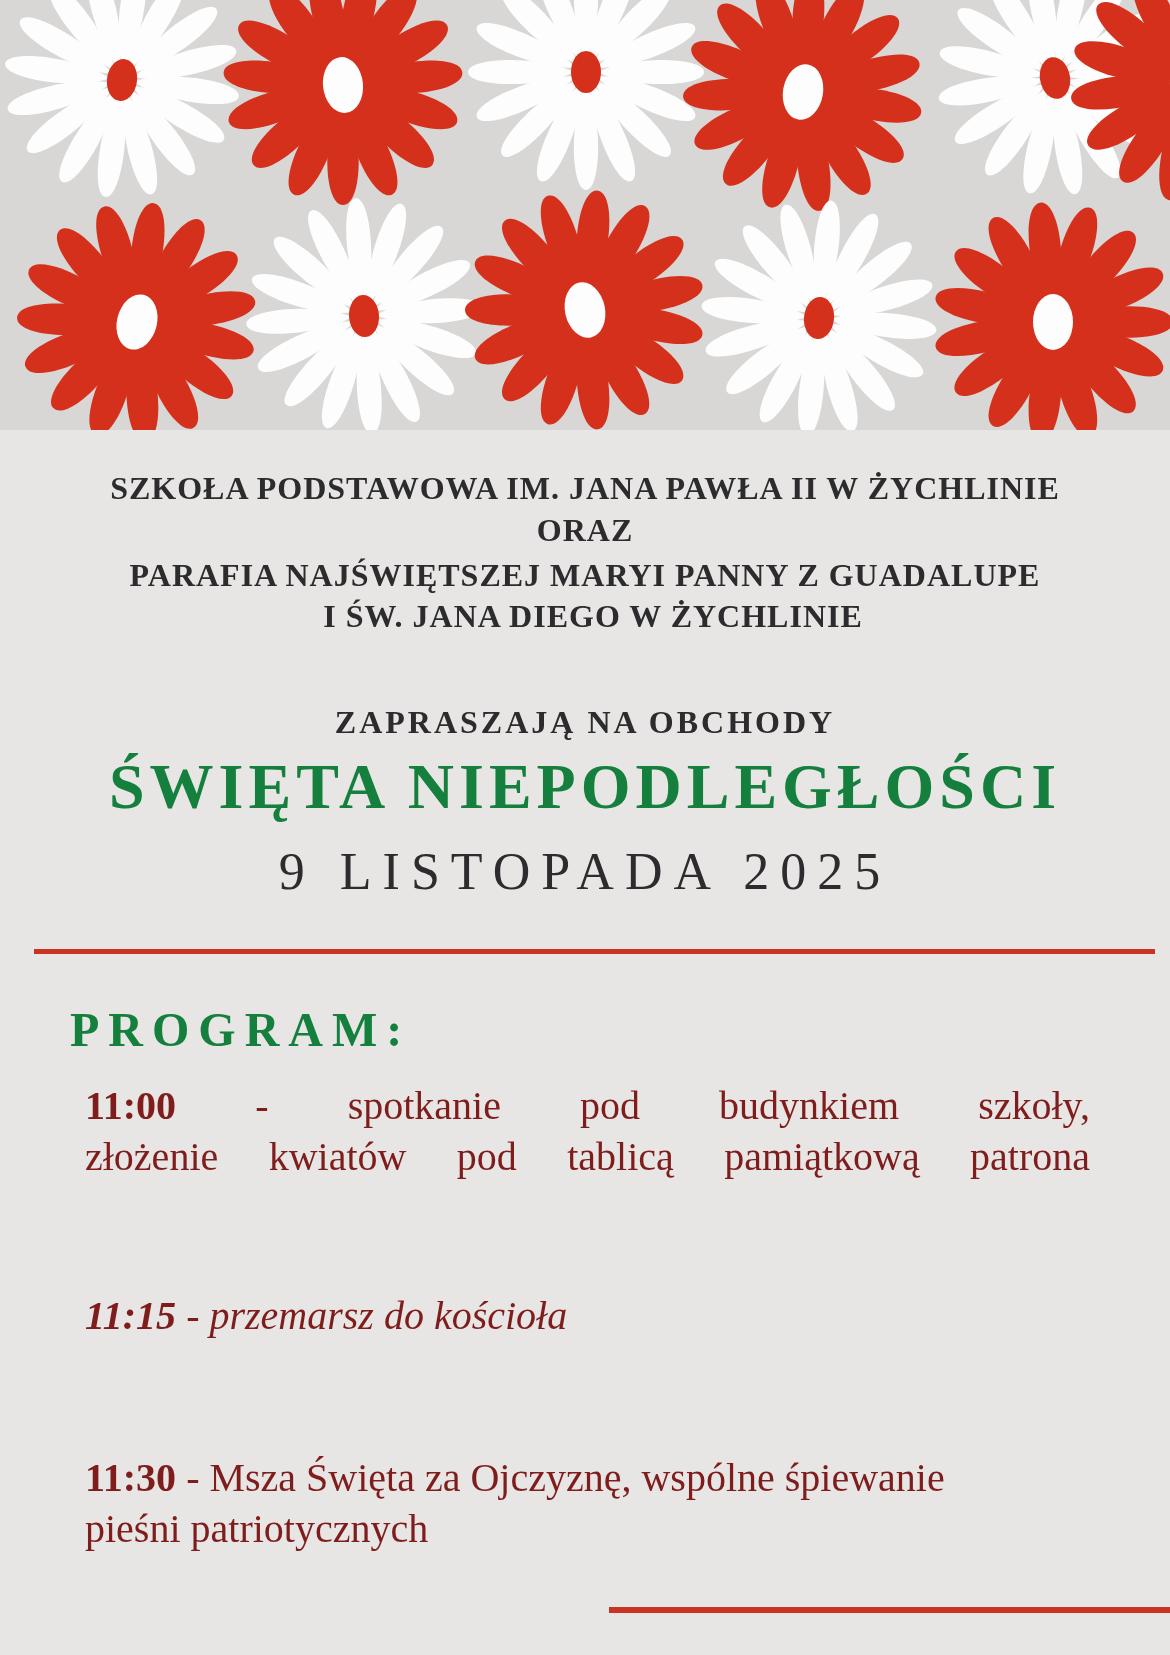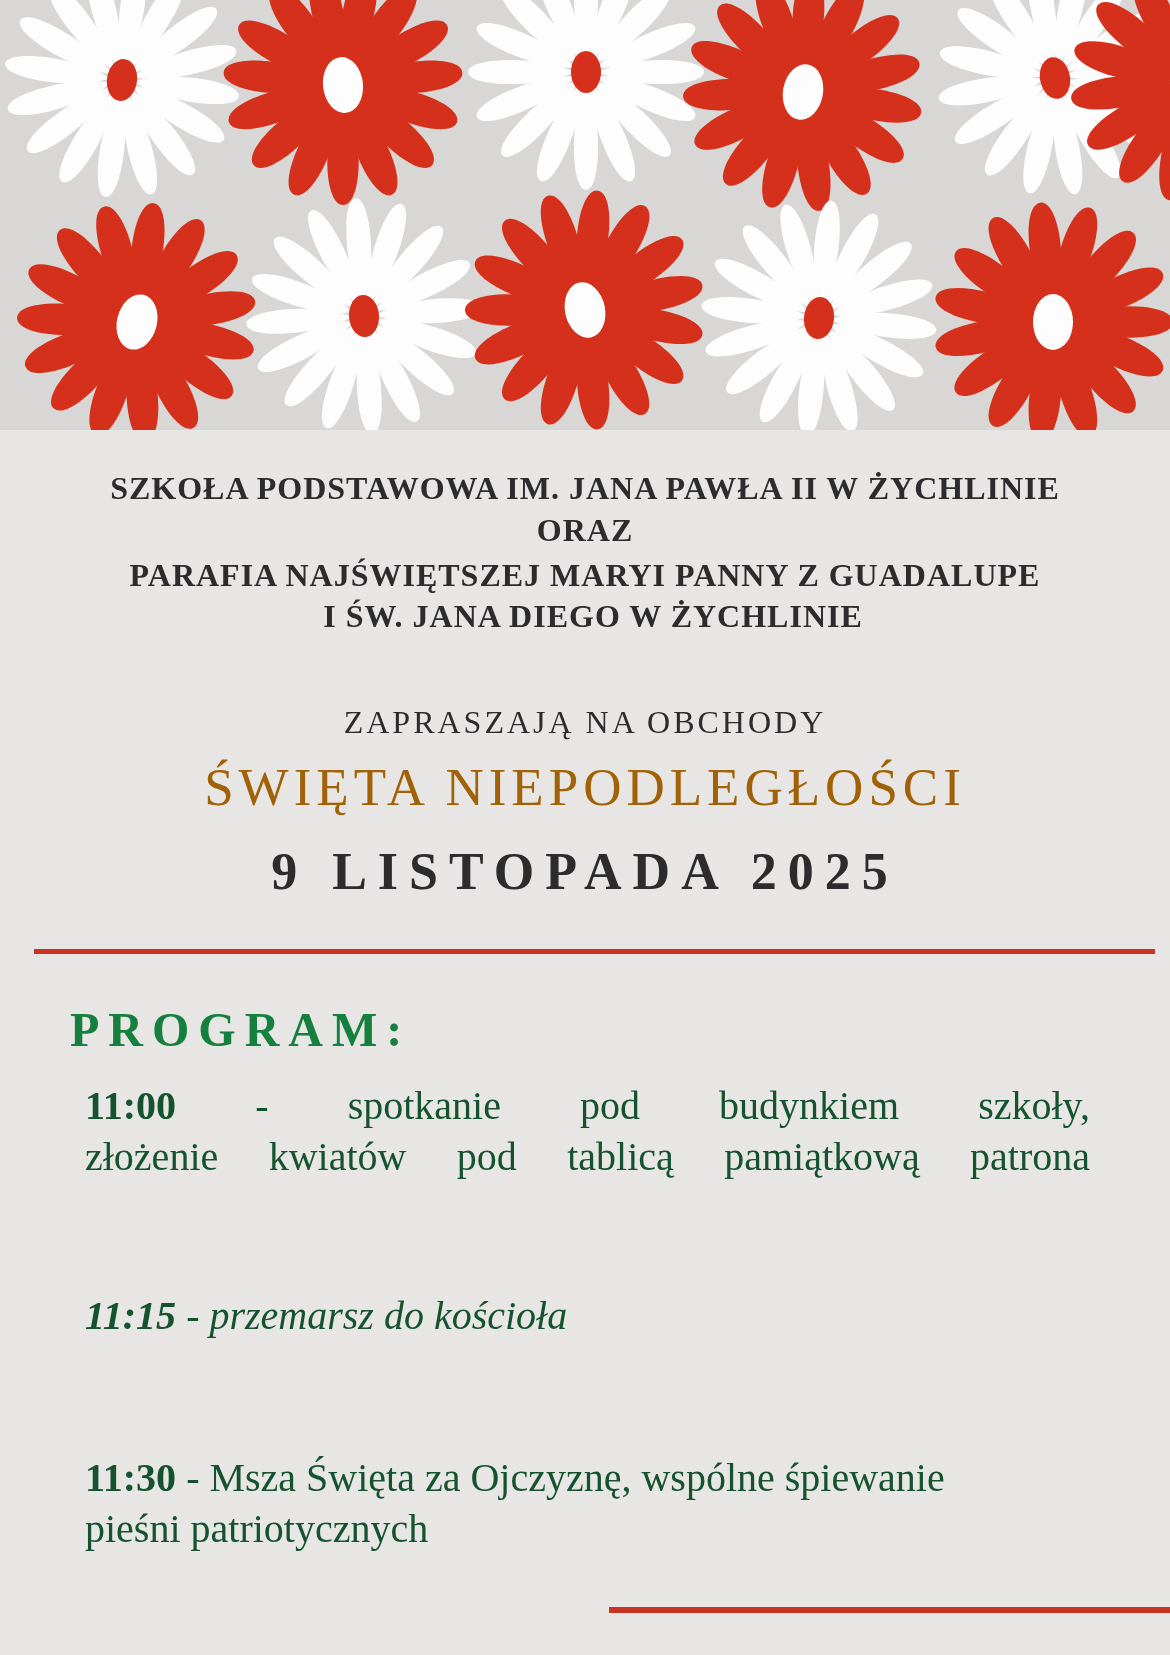--- a/index.html
+++ b/index.html
@@ -16,36 +16,36 @@
     background:#d8d7d5;overflow:hidden;
   }
   .flower-band svg{display:block;width:1170px;height:430px;}
 
   .cline{position:absolute;left:0;width:1170px;text-align:center;color:#2c2c2e;}
   .org-line{font-size:32px;font-weight:700;letter-spacing:1px;line-height:44px;}
   .l1{top:466px;}
   .l2{top:508px;}
   .l3{top:553px;}
   .l4{top:594px;margin-left:8px;}
-  .invite{top:700px;font-size:32px;font-weight:400;letter-spacing:3px;line-height:44px;}
+  .invite{top:700px;font-size:32px;font-weight:700;letter-spacing:3px;line-height:44px;}
   .title{
-    top:752px;font-size:53px;font-weight:400;letter-spacing:5px;line-height:70px;
-    color:#a16207;
-  }
-  .date{top:842px;font-size:52px;font-weight:700;letter-spacing:11px;line-height:60px;}
+    top:752px;font-size:64px;font-weight:700;letter-spacing:5px;line-height:70px;
+    color:#15803d;
+  }
+  .date{top:842px;font-size:52px;font-weight:400;letter-spacing:11px;line-height:60px;}
 
   .divider{
     position:absolute;left:34px;top:949px;width:1121px;height:5px;
     background:#c93322;
   }
   .program-heading{
     position:absolute;left:70px;top:1002px;font-size:48px;font-weight:700;
     letter-spacing:9px;line-height:56px;color:#15803d;
   }
-  .program-item{position:absolute;left:85px;width:1005px;color:#14532d;}
+  .program-item{position:absolute;left:85px;width:1005px;color:#7f1d1d;}
   .item-1{top:1080px;}
   .item-2{top:1290px;font-style:italic;}
   .item-3{top:1452px;}
   .pline{font-size:40px;line-height:51px;text-align:left;white-space:nowrap;}
   .pjust{
     white-space:normal;
     text-align:justify;
     -moz-text-align-last:justify;
     text-align-last:justify;
   }

